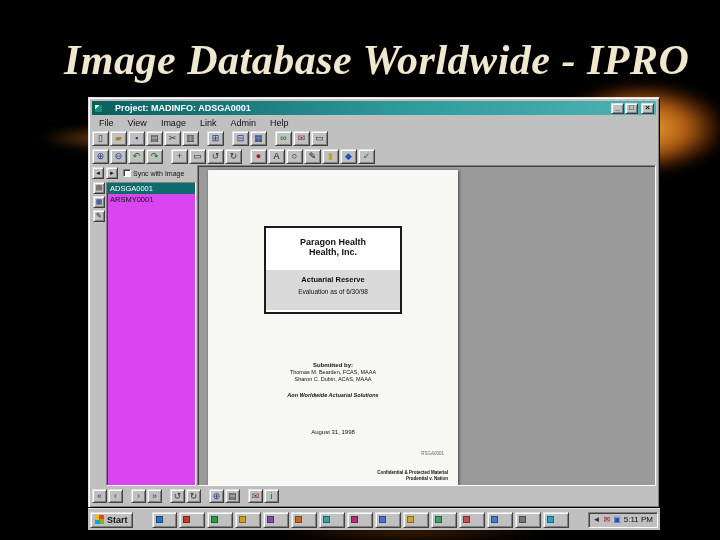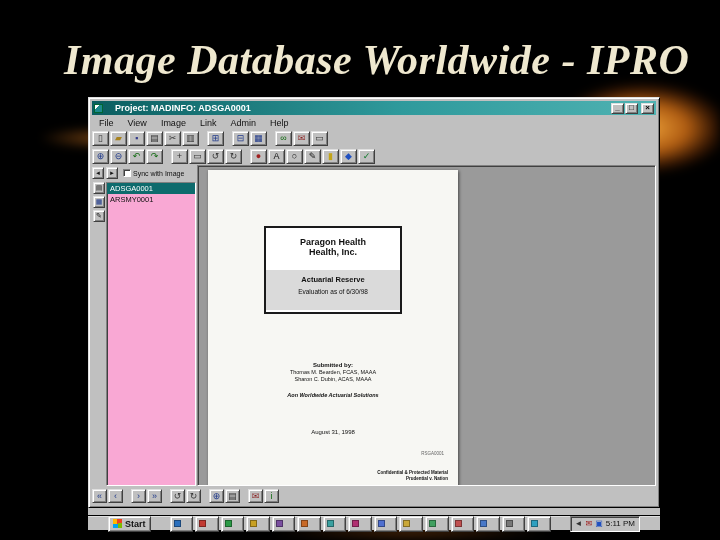--- a/index.html
+++ b/index.html
@@ -61,21 +61,21 @@
     display:flex;align-items:center;gap:2px;}
   .nav-btn{width:12px;height:12px;font-size:6px;line-height:6px;display:flex;
     align-items:center;justify-content:center;padding:0;}
   .checkbox{width:8px;height:8px;background:#fff;margin-left:3px;}
   .checkbox-label{font-size:7px;white-space:nowrap;}
 
   .left-strip{position:absolute;left:3px;top:84px;width:14px;display:flex;
     flex-direction:column;gap:2px;align-items:center;}
   .left-strip .ticon{width:12px;height:12px;font-size:7px;margin:0;}
 
-  .list-panel{position:absolute;left:17px;top:84px;width:90px;bottom:21px;background:#f9a8d4;}
+  .list-panel{position:absolute;left:17px;top:84px;width:90px;bottom:21px;background:#d946ef;}
   .list-item{height:11px;line-height:11px;font-size:7.5px;padding-left:3px;
     white-space:nowrap;overflow:hidden;}
   .list-item.selected{background:#0e6b6d;color:#fff;}
 
   .doc-area{position:absolute;left:108px;top:67px;right:3px;bottom:21px;
     background:#9a9a9a;overflow:hidden;}
   .page{position:absolute;left:10px;top:4px;width:250px;height:318px;
     background:#f7f7f3;box-shadow:1px 1px 3px rgba(0,0,0,.55);}
   .page>div{position:absolute;}
   .title-box{left:56px;top:56px;width:138px;height:88px;border:2px solid #1a1a1a;
@@ -96,23 +96,23 @@
   .pdate{left:0;right:0;top:259px;text-align:center;font-size:6px;}
   .docid{right:14px;top:281px;font-size:4.5px;color:#666;}
   .pfooter{right:10px;bottom:7px;text-align:right;font-size:4.5px;
     font-weight:bold;line-height:5.5px;}
 
   .bottom-toolbar{position:absolute;left:3px;right:3px;bottom:3px;height:16px;
     display:flex;align-items:center;}
   .bottom-toolbar .ticon{width:15px;height:14px;}
 
   
-  .taskbar{position:absolute;left:0;right:0;bottom:0;height:14px;background:#c0c0c0;
+  .taskbar{position:absolute;left:0;right:0;bottom:0;height:22px;background:#c0c0c0;
     border-top:1px solid #dfdfdf;box-shadow:0 -1px 0 #000;
-    display:flex;align-items:center;gap:19px;padding:0 20px;}
+    display:flex;align-items:center;gap:19px;padding:0 2px;}
   .start-btn{height:16px;display:flex;align-items:center;gap:3px;padding:0 4px;
     font-size:9px;font-weight:bold;flex:0 0 auto;}
   .start-logo{width:9px;height:9px;
     background:conic-gradient(#f04022 0 25%,#7fba00 0 50%,#00a4ef 0 75%,#ffb900 0);}
   .task-buttons{display:flex;gap:2px;flex:1;min-width:0;}
   .task-btn{flex:1;max-width:30px;height:16px;display:flex;align-items:center;padding-left:3px;}
   .task-ico{width:7px;height:7px;flex:0 0 auto;border:1px solid rgba(0,0,0,.35);}
   .tray{height:16px;display:flex;align-items:center;gap:3px;padding:0 4px;
     background:#c0c0c0;flex:0 0 auto;}
   .tray-ico{font-size:8px;line-height:8px;}

